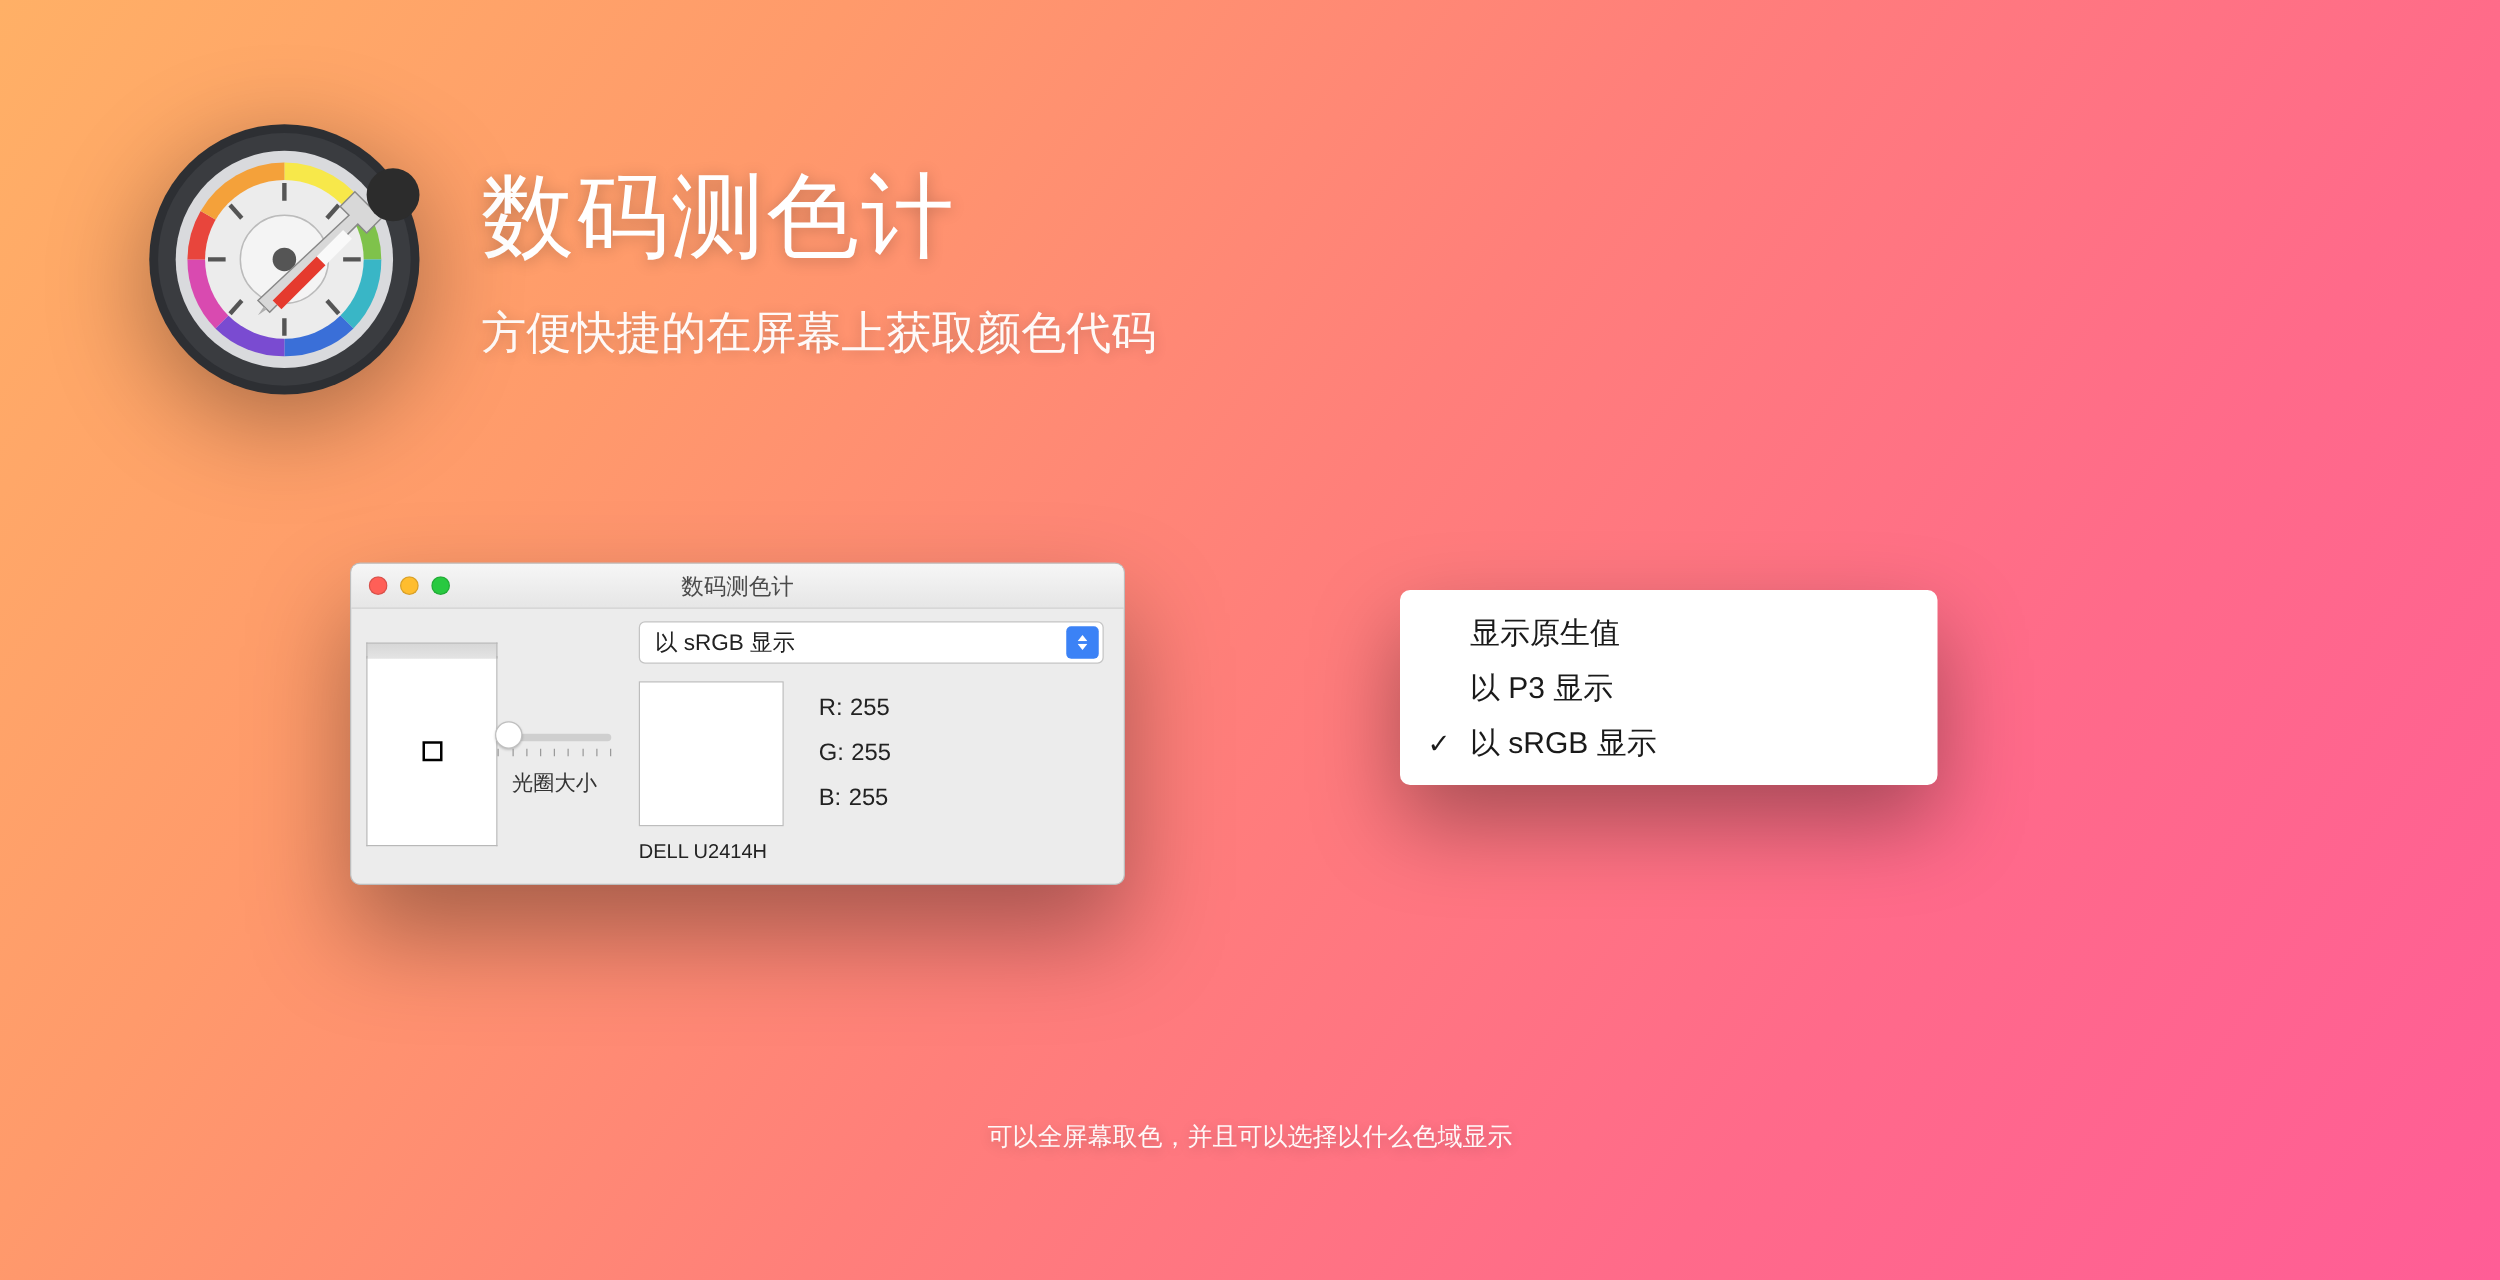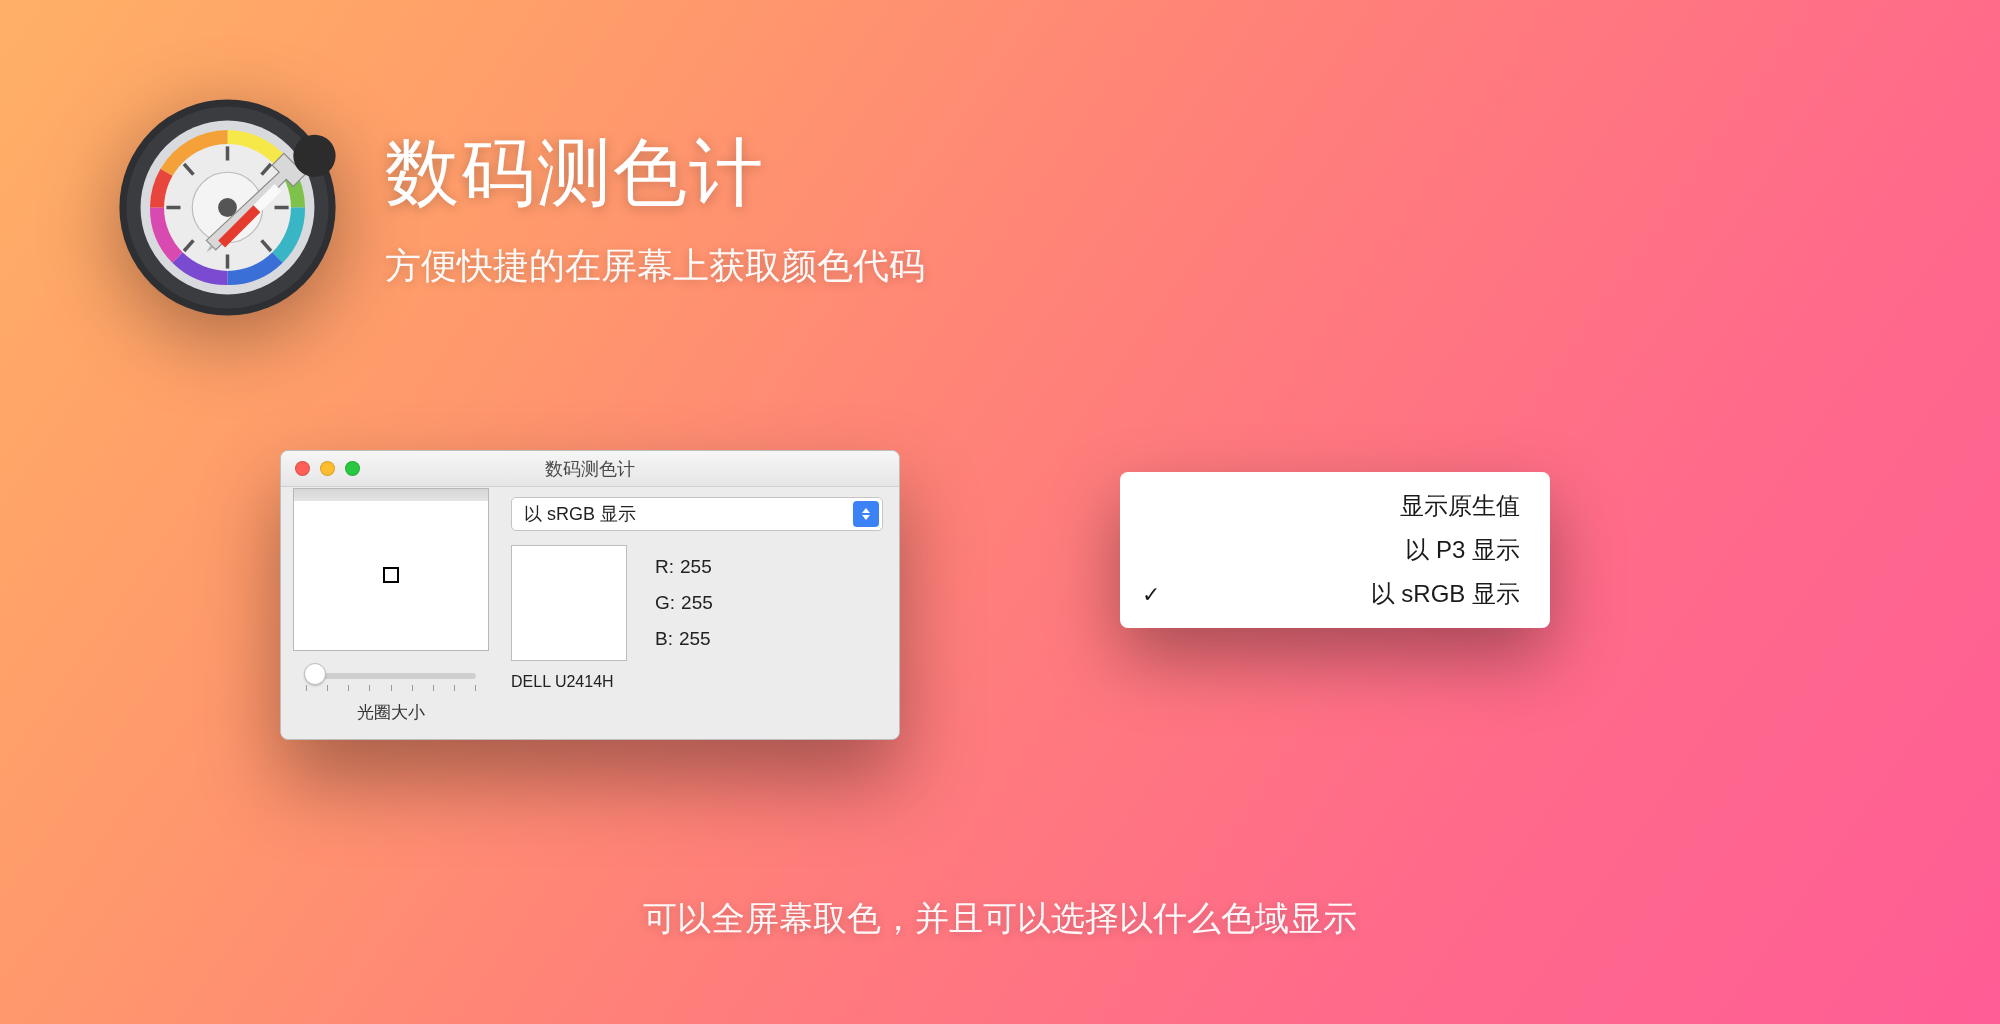--- a/index.html
+++ b/index.html
@@ -80,23 +80,23 @@
     font-size: 18px;
     color: #4a4a4a;
   }
 
   .window-body {
     display: flex;
     padding: 0;
   }
   .left-col {
     width: 220px;
-    padding: 12px 12px 15px 12px;
-    display: flex;
-    flex-direction: column;
+    padding: 12px 12px 4px 12px;
+    display: flex;
+    flex-direction: row;
     align-items: center;
   }
   .magnifier {
     width: 196px;
     height: 152px;
     background: #ffffff;
     border: 1px solid #b8b8b8;
     border-top-color: #aaa;
     display: flex;
     align-items: center;
@@ -222,36 +222,35 @@
     background: #ffffff;
     border-radius: 8px;
     box-shadow: 0 30px 70px rgba(0,0,0,0.35);
     padding: 12px 0;
     font-size: 24px;
     color: #1a1a1a;
   }
   .menu-item {
     padding: 6px 30px 6px 56px;
     position: relative;
-    text-align: right;
   }
   .menu-item .check {
     position: absolute;
     left: 22px;
     top: 10px;
     font-size: 22px;
   }
 
   
   .caption {
     position: absolute;
     top: 896px;
     left: 0; right: 0;
     text-align: center;
-    font-size: 34px;
+    font-size: 20px;
     font-weight: 300;
     color: rgba(255,255,255,0.95);
     text-shadow: 0 2px 10px rgba(0,0,0,0.2);
   }
 </style>
 </head>
 <body>
 
 <div class="hero">
   <svg class="app-icon" viewBox="0 0 200 200">

